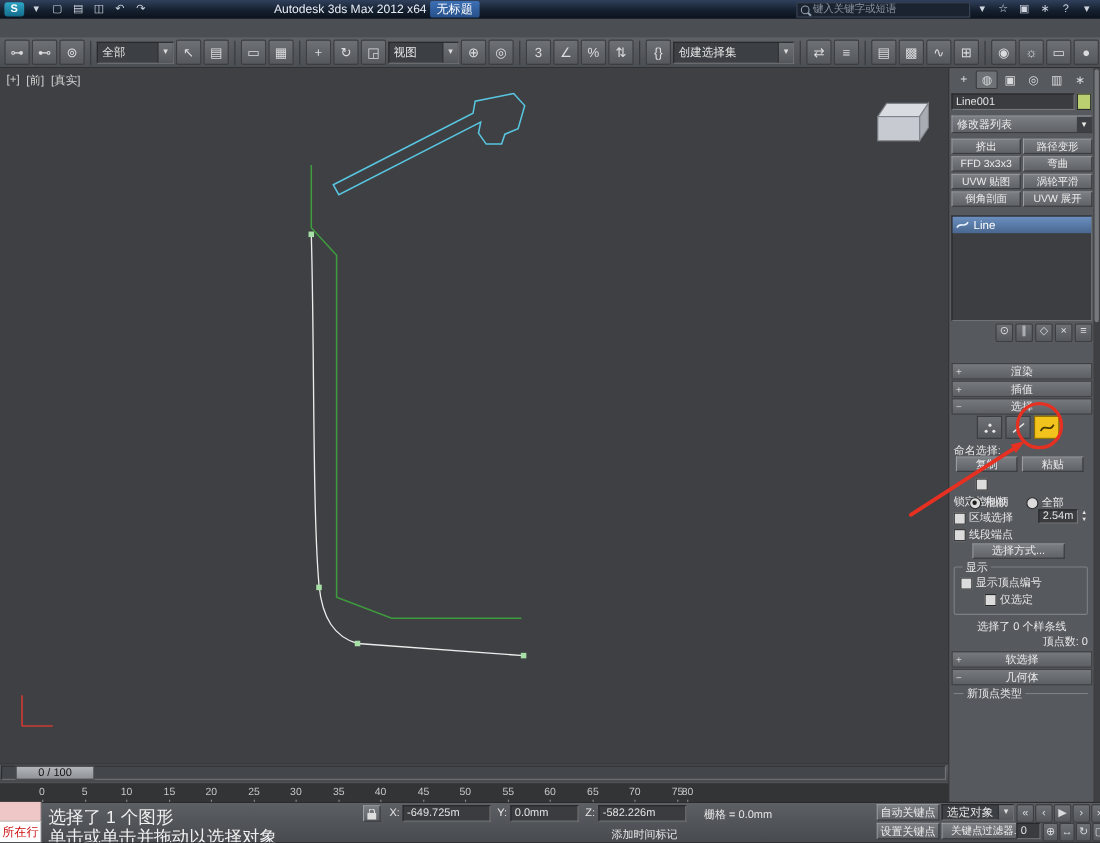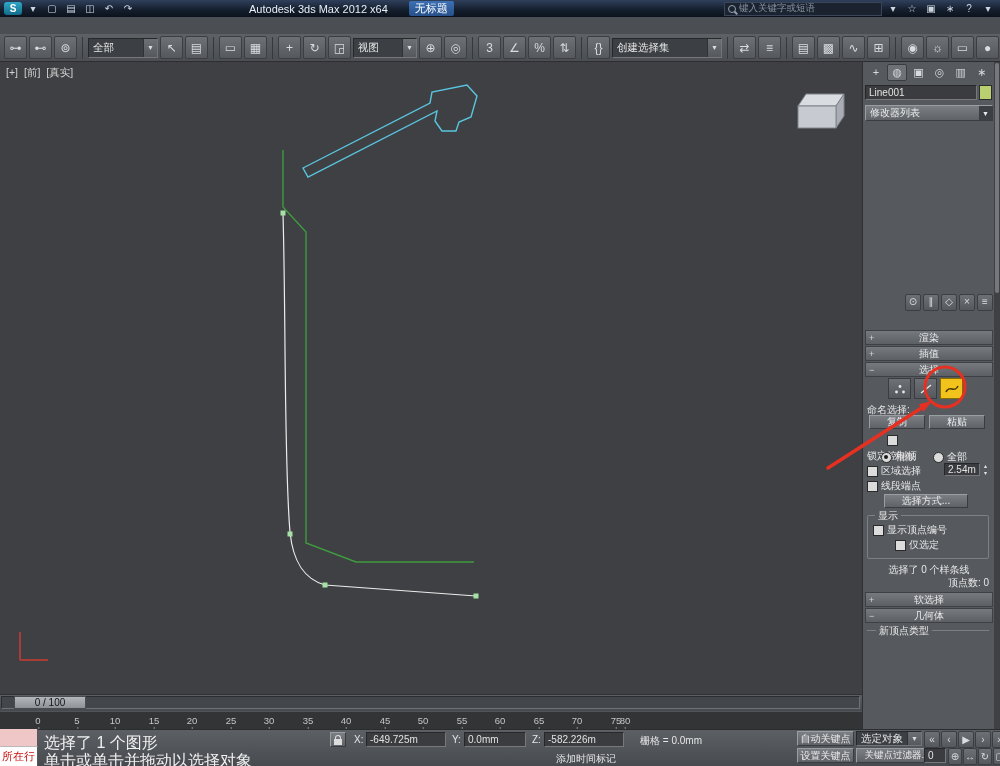--- a/index.html
+++ b/index.html
@@ -5,21 +5,21 @@
   html,body{margin:0;padding:0;background:#1d1d1d;}
   body{font-family:"Liberation Sans","DejaVu Sans",sans-serif;}
   #root{position:relative;width:1000px;height:766px;overflow:hidden;background:#4b4e53;color:#e4e4e4;font-size:11px;user-select:none;}
   .abs{position:absolute;box-sizing:border-box;}
   .row{display:flex;align-items:center;}
   
   #titlebar{left:0;top:0;width:1000px;height:17px;background:linear-gradient(180deg,#30405c 0%,#15202f 55%,#0b121c 100%);display:flex;align-items:center;padding:0 4px;gap:3px;}
   .tico{width:16px;height:13px;display:flex;align-items:center;justify-content:center;color:#cfd6e0;font-size:10px;line-height:1;}
   #applogo{width:18px;height:13px;background:linear-gradient(#2fa8c8,#136b8a);border-radius:3px;color:#fff;font-weight:bold;font-size:10px;display:flex;align-items:center;justify-content:center;}
   #apptitle{color:#e8eef6;font-size:11px;margin-left:110px;white-space:nowrap;}
-  #doctitle{color:#fff;background:linear-gradient(#3c70b4,#27508a);border-radius:2px;padding:0 6px;font-size:11px;margin-left:18px;}
+  #doctitle{color:#fff;background:linear-gradient(#3c70b4,#27508a);border-radius:2px;padding:0 6px;font-size:11px;margin-left:0;}
   #searchbox{margin-left:auto;width:150px;height:12px;background:#1b2330;border:1px solid #3a4álc;border:1px solid #3a4658;color:#8a94a2;font-size:9.5px;display:flex;align-items:center;padding:0 3px;gap:3px;}
   .mag{width:6px;height:6px;border:1.5px solid #93a0b0;border-radius:50%;position:relative;flex:0 0 auto;}
   .mag::after{content:"";position:absolute;width:4px;height:1.5px;background:#93a0b0;left:5px;top:6px;transform:rotate(45deg);}
   
   #menubar{left:0;top:17px;width:1000px;height:17px;background:linear-gradient(#54575c,#46494e);border-bottom:1px solid #313337;display:flex;align-items:center;padding-left:6px;}
   .menuitem{padding:0 8px;color:#e9e9e9;font-size:11px;white-space:nowrap;}
   
   #toolbar{left:0;top:34px;width:1000px;height:28px;background:linear-gradient(#5e6267,#4b4f54);border-bottom:1px solid #2c2e31;display:flex;align-items:center;padding-left:4px;gap:2px;}
   .tbi{width:21px;height:21px;flex:0 0 auto;display:flex;align-items:center;justify-content:center;background:linear-gradient(#6d7176,#55585d);border:1px solid #3c3e41;border-radius:2px;color:#dadcde;font-size:12px;line-height:1;}
   .tbi.sm{width:14px;height:15px;font-size:10px;}
@@ -186,21 +186,39 @@
     <span class="ptab">∗</span>
   </div>
   <div class="abs fld" style="left:865px;top:85px;width:112px;height:15px;">
     <span>Line001</span>
   </div>
   <div class="abs" style="left:979px;top:85px;width:13px;height:15px;background:#b9cf70;border:1px solid #2b2d2f;"></div>
   <div class="abs btn" style="left:865px;top:105px;width:128px;height:16px;justify-content:space-between;padding-left:4px;">
     <span>修改器列表</span>
     <span style="margin-left:auto;width:13px;height:14px;background:#3c3f43;display:flex;align-items:center;justify-content:center;font-size:7px;">▼</span>
   </div>
-
+  <div id="modgrid" class="abs">
+    <div class="btn">挤出</div>
+    <div class="btn">路径变形</div>
+    <div class="btn">FFD 3x3x3</div>
+    <div class="btn">弯曲</div>
+    <div class="btn">UVW 贴图</div>
+    <div class="btn">涡轮平滑</div>
+    <div class="btn">倒角剖面</div>
+    <div class="btn">UVW 展开</div>
+  </div>
+
+  <div class="abs" style="left:865px;top:196px;width:128px;height:96px;background:#3c3e41;border:1px solid;border-color:#25272a #76787b #76787b #25272a;">
+    <div class="row" style="height:15px;background:linear-gradient(#6a8fc0,#49678f);color:#fff;padding:0 3px;gap:4px;font-size:10.5px;">
+      <svg width="12" height="9">
+          <path d="M1,7 C4,1 8,8 11,2" fill="none" stroke="#e8f0ff" stroke-width="1.4"></path>
+        </svg>
+      <span>Line</span>
+    </div>
+  </div>
   <div class="abs row" style="left:906px;top:295px;width:87px;height:14px;gap:2px;justify-content:flex-end;">
     <span class="tbi sm">⊙</span>
     <span class="tbi sm">∥</span>
     <span class="tbi sm">◇</span>
     <span class="tbi sm">×</span>
     <span class="tbi sm">≡</span>
   </div>
 
   <div class="rollout" style="top:330px;">
     <span class="pm">+</span>

